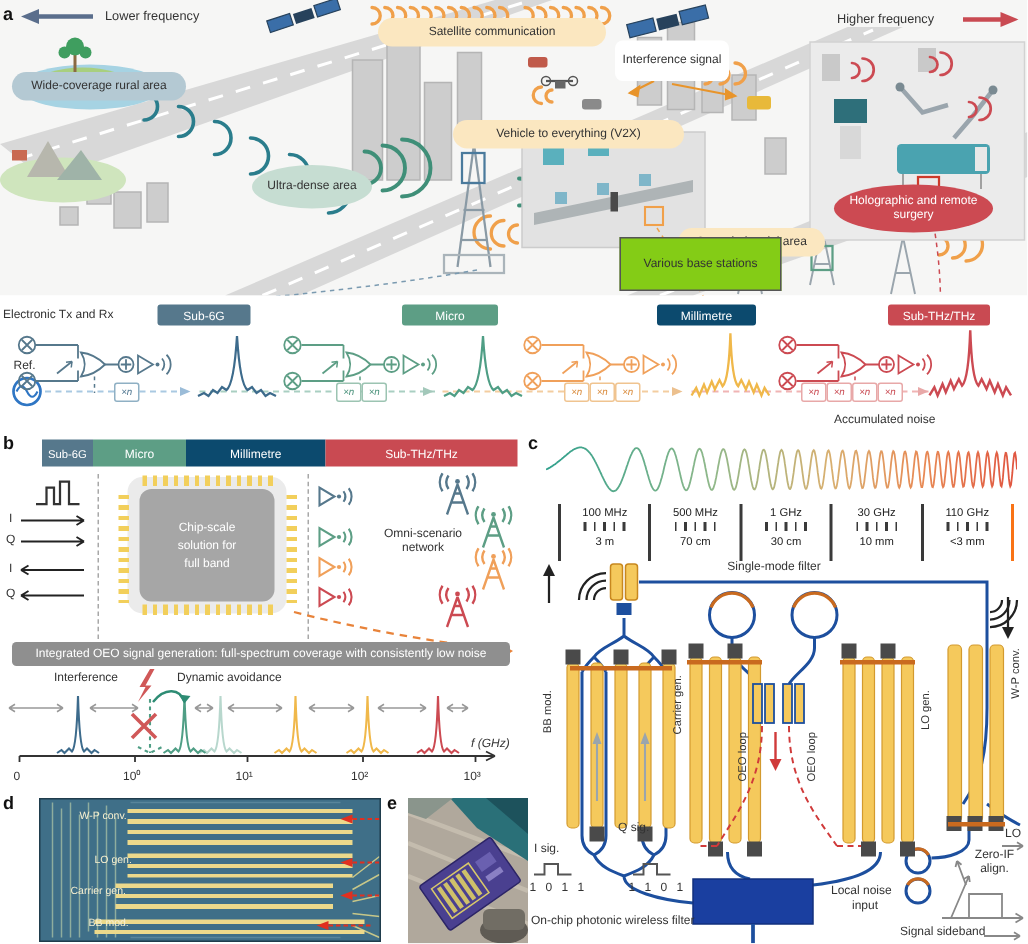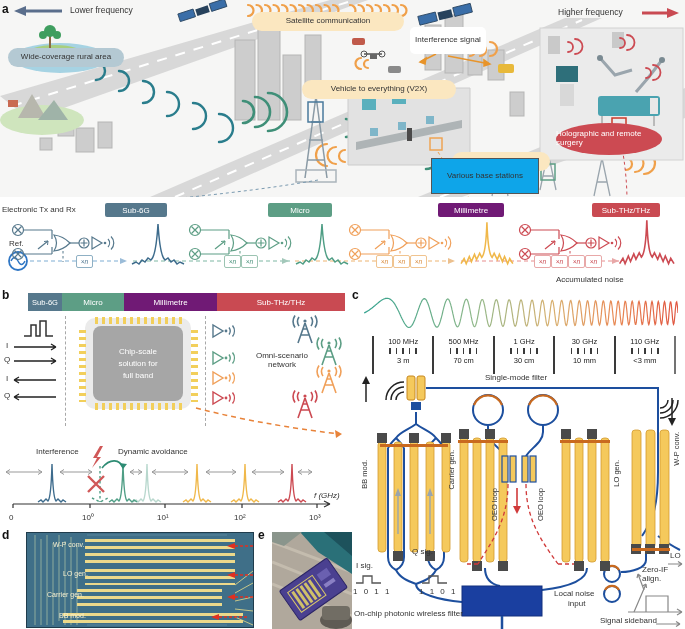--- a/index.html
+++ b/index.html
@@ -1,37 +1,37 @@
 <!DOCTYPE html>
 <html><head>
 <meta charset="utf-8">
 <style>
   html,body{margin:0;padding:0;background:#fff}
   .fig{position:relative;width:685px;height:629px;background:#ffffff;font-family:"Liberation Sans",sans-serif;overflow:hidden}
   .abs{position:absolute}
   .lbl{position:absolute;font-size:8px;color:#333;line-height:1.12;white-space:nowrap}
   .wrap{white-space:normal;text-align:center}
   .pl{position:absolute;font-weight:bold;font-size:12px;color:#111}
-  .pill{position:absolute;display:flex;align-items:center;justify-content:center;text-align:left;font-size:8px;color:#333;line-height:1.1}
+  .pill{position:absolute;display:flex;align-items:center;justify-content:center;text-align:center;font-size:8px;color:#333;line-height:1.1}
   .badge{position:absolute;height:14px;color:#fff;font-size:8px;display:flex;align-items:center;justify-content:center;border-radius:2px}
   .vlbl{position:absolute;font-size:7.5px;color:#333;writing-mode:vertical-rl;transform:rotate(180deg);white-space:nowrap}
   .c0{color:#56788c}.c1{color:#5d9e85}.c2{color:#f0a05a}.c3{color:#cc4a52}
-  .bg0{background:#56788c}.bg1{background:#5d9e85}.bg2{background:#701a75}.bg3{background:#c94a52}
+  .bg0{background:#56788c}.bg1{background:#5d9e85}.bg2{background:#0c4a6e}.bg3{background:#c94a52}
   .p0{color:#3d6b8c}.p1{color:#4f9e85}.p2{color:#f0b84a}.p3{color:#cc4a52}
   .mult{position:absolute;width:15px;height:11px;background:#fff;font-size:6.5px;font-style:italic;display:flex;align-items:center;justify-content:center;border-radius:2px;top:255px}
   .m0{border:1px solid #8fb0c4;color:#4f7690}.m1{border:1px solid #9cc4b2;color:#48917a}
   .m2{border:1px solid #f0c490;color:#d98a3a}.m3{border:1px solid #e8a8a8;color:#c94a52}
   .barseg{height:18px;display:flex;align-items:center;justify-content:center;color:#fff;font-size:8px}
   .dashv{position:absolute;border-left:1px dashed #a8a8a8}
   .pin{position:absolute}
   .rcell{flex:1;border-left:2px solid #3a3a3a;display:flex;flex-direction:column;align-items:center;padding-top:1px}
   .rfreq,.rwl{font-size:7.5px;color:#222;white-space:nowrap}
   .rticks{display:flex;gap:5px;margin:2px 0}
   .rticks span{width:1.5px;height:6px;background:#3a3a3a}
-  .ruler{position:absolute;display:flex;border-right:2px solid #737373}
+  .ruler{position:absolute;display:flex;border-right:2px solid #f97316}
 </style>
 </head>
 <body>
 
 <div class="fig">
 
   <svg width="0" height="0" style="position:absolute" aria-hidden="true">
     <defs>
       <symbol id="txrx" viewBox="0 0 110 42">
         <g fill="none" stroke="currentColor" stroke-width="1.2">
@@ -256,23 +256,24 @@
     </g>
   </svg>
 
   <div class="pl" style="left:2px;top:2px">a</div>
   <div class="lbl" style="left:70px;top:6px;font-size:8.5px">Lower frequency</div>
   <div class="lbl" style="left:558px;top:8px;font-size:8.5px">Higher frequency</div>
   <div class="pill" style="left:252px;top:12px;width:152px;height:19px;background:#fbe7c0;border-radius:10px">Satellite communication</div>
   <div class="pill" style="left:8px;top:48px;width:116px;height:19px;background:#b4c9d3;border-radius:10px">Wide-coverage rural area</div>
   <div class="pill wrap" style="left:410px;top:27px;width:76px;height:27px;background:#fff;border-radius:5px">Interference signal</div>
   <div class="pill" style="left:302px;top:80px;width:154px;height:19px;background:#fbe7c0;border-radius:10px">Vehicle to everything (V2X)</div>
+  <div class="pill wrap" style="left:168px;top:110px;width:80px;height:29px;background:#c6ddd2;border-radius:50%">Ultra-dense area</div>
   <div class="pill" style="left:452px;top:152px;width:98px;height:19px;background:#fbe7c0;border-radius:10px">Smart industrial area</div>
   <div class="pill wrap" style="left:556px;top:123px;width:106px;height:32px;background:#cc4a52;border-radius:50%;color:#fff">Holographic and remote surgery</div>
-  <div class="pill wrap" style="left:431px;top:158px;width:106px;height:34px;background:#0ea5e9;border:1.2px solid #555">Various base stations</div>
+  <div class="pill wrap" style="left:413px;top:158px;width:106px;height:34px;background:#84cc16;border:1.2px solid #555">Various base stations</div>
 
   <div class="lbl" style="left:2px;top:206px">Electronic Tx and Rx</div>
   <div class="lbl" style="left:9px;top:240px">Ref.</div>
   <div class="lbl" style="left:556px;top:276px">Accumulated noise</div>
 
   <div class="badge bg0" style="left:105px;top:203px;width:62px">Sub-6G</div>
   <div class="badge bg1" style="left:268px;top:203px;width:64px">Micro</div>
   <div class="badge bg2" style="left:438px;top:203px;width:66px">Millimetre</div>
   <div class="badge bg3" style="left:592px;top:203px;width:68px">Sub-THz/THz</div>
 
@@ -354,20 +355,21 @@
     <div>solution for</div>
     <div>full band</div>
   </div>
 
   <div class="lbl" style="left:6px;top:342px">I</div>
   <div class="lbl" style="left:4px;top:356px">Q</div>
   <div class="lbl" style="left:6px;top:375px">I</div>
   <div class="lbl" style="left:4px;top:392px">Q</div>
   <div class="lbl wrap" style="left:246px;top:352px;width:72px;white-space:normal">Omni-scenario network</div>
 
+  <div class="pill" style="left:8px;top:428px;width:332px;height:16px;background:#8f8f8f;border-radius:3px;color:#fff;font-size:8px">Integrated OEO signal generation: full-spectrum coverage with consistently low noise</div>
 
   <div class="lbl" style="left:36px;top:448px">Interference</div>
   <div class="lbl" style="left:118px;top:448px">Dynamic avoidance</div>
 
   <svg class="abs" style="left:0;top:446px" width="345" height="66" viewBox="0 0 345 66">
     <g stroke="#999" stroke-width="1" fill="none">
       <path d="M6,26h36 M6,26l4,-2.5 M6,26l4,2.5 M42,26l-4,-2.5 M42,26l-4,2.5"></path>
       <path d="M60,26h32 M60,26l4,-2.5 M60,26l4,2.5 M92,26l-4,-2.5 M92,26l-4,2.5"></path>
       <path d="M130,26h12 M130,26l4,-2.5 M130,26l4,2.5 M142,26l-4,-2.5 M142,26l-4,2.5"></path>
       <path d="M152,26h36 M152,26l4,-2.5 M152,26l4,2.5 M188,26l-4,-2.5 M188,26l-4,2.5"></path>
@@ -619,21 +621,21 @@
     <div class="vlbl" style="left:186px;top:116px">OEO loop</div>
     <div class="vlbl" style="left:262px;top:88px">LO gen.</div>
     <div class="vlbl" style="left:322px;top:60px">W-P conv.</div>
     <div class="lbl" style="left:6px;top:190px">I sig.</div>
     <div class="lbl" style="left:62px;top:176px">Q sig.</div>
     <div class="lbl" style="left:3px;top:216px;letter-spacing:2px">1 0 1 1</div>
     <div class="lbl" style="left:69px;top:216px;letter-spacing:2px">1 1 0 1</div>
     <div class="lbl" style="left:4px;top:238px">On-chip photonic wireless filter</div>
     <div class="lbl" style="left:204px;top:218px">Local noise</div>
     <div class="lbl" style="left:218px;top:228px">input</div>
-    <div class="lbl wrap" style="left:292px;top:194px;width:42px;white-space:normal;text-align:left">Zero-IF align.</div>
+    <div class="lbl wrap" style="left:292px;top:194px;width:42px;white-space:normal;text-align:center">Zero-IF align.</div>
     <div class="lbl" style="left:250px;top:245px">Signal sideband</div>
     <div class="lbl" style="left:320px;top:180px">LO</div>
   </div>
 
   <div class="pl" style="left:2px;top:528px">d</div>
   <div class="abs" style="left:26px;top:532px;width:226px;height:94px;background:#3f6f88;border:1px solid #1f3c4c;overflow:hidden">
     <svg class="abs" style="left:0;top:0" width="226" height="94" viewBox="0 0 226 94">
       <path d="M8,2V92 M14,6V92 M20,2V92 M26,10V92 M32,2V88 M38,8V92 M44,4V92 M50,12V92" stroke="#cfe0b0" stroke-width="1" opacity="0.55" fill="none"></path>
       <path d="M208,60 L226,50 M208,68 L226,64 M208,76 L226,78 M208,84 L226,92 M208,52 L226,38" stroke="#e8dc8a" stroke-width="1" opacity="0.8" fill="none"></path>
       <path d="M60,2 H200 M60,92 H200" stroke="#6a94a8" stroke-width="1" opacity="0.6"></path>

